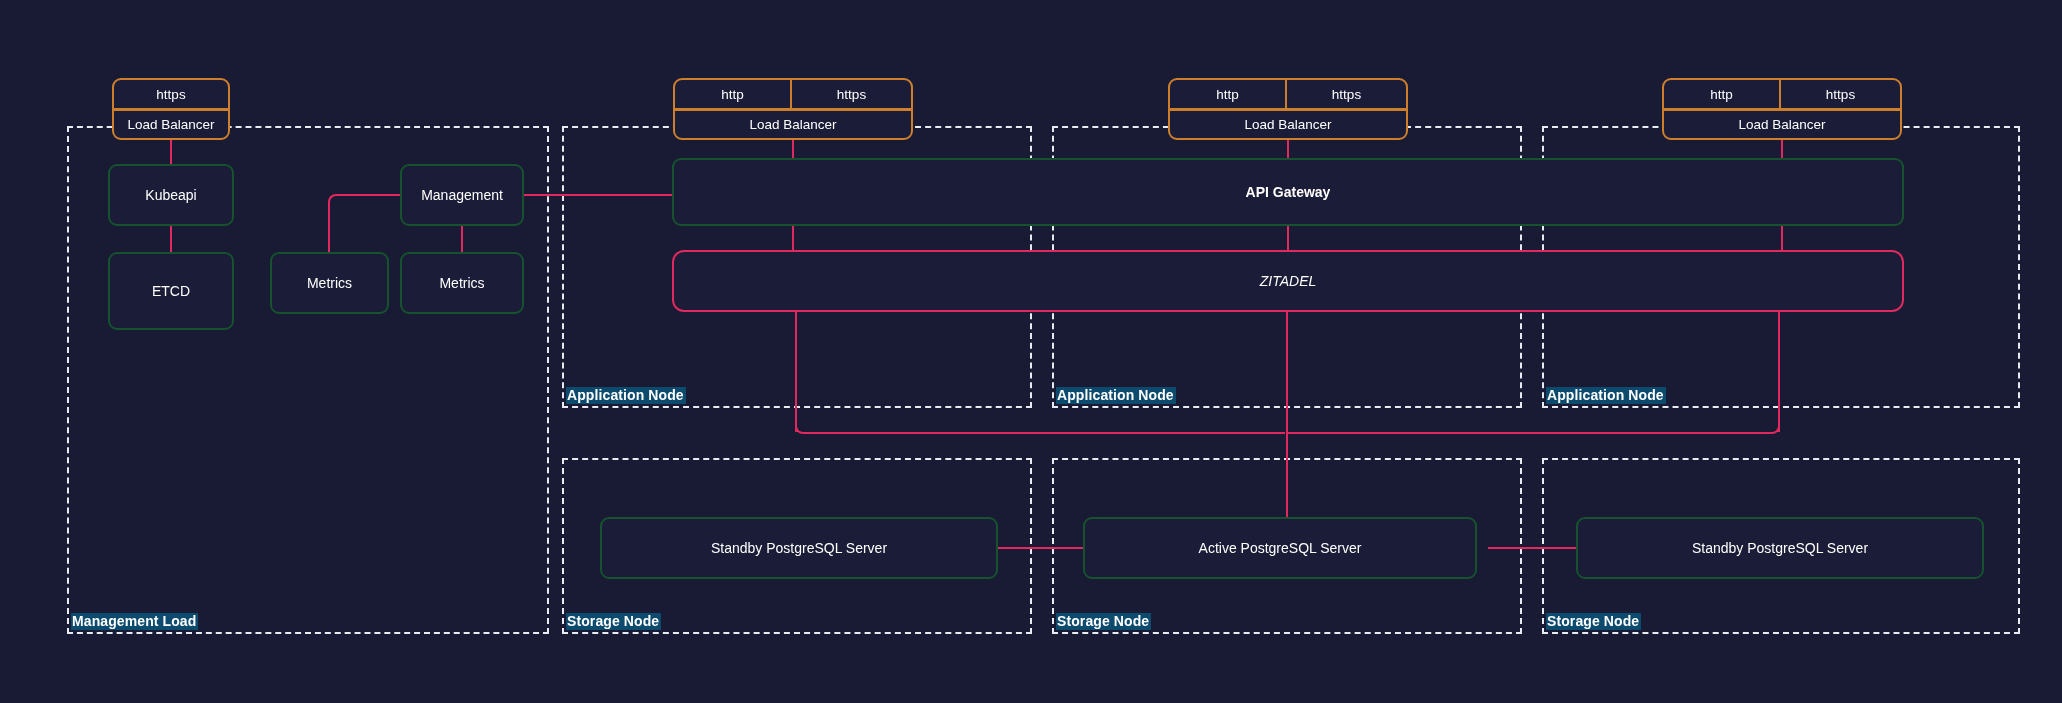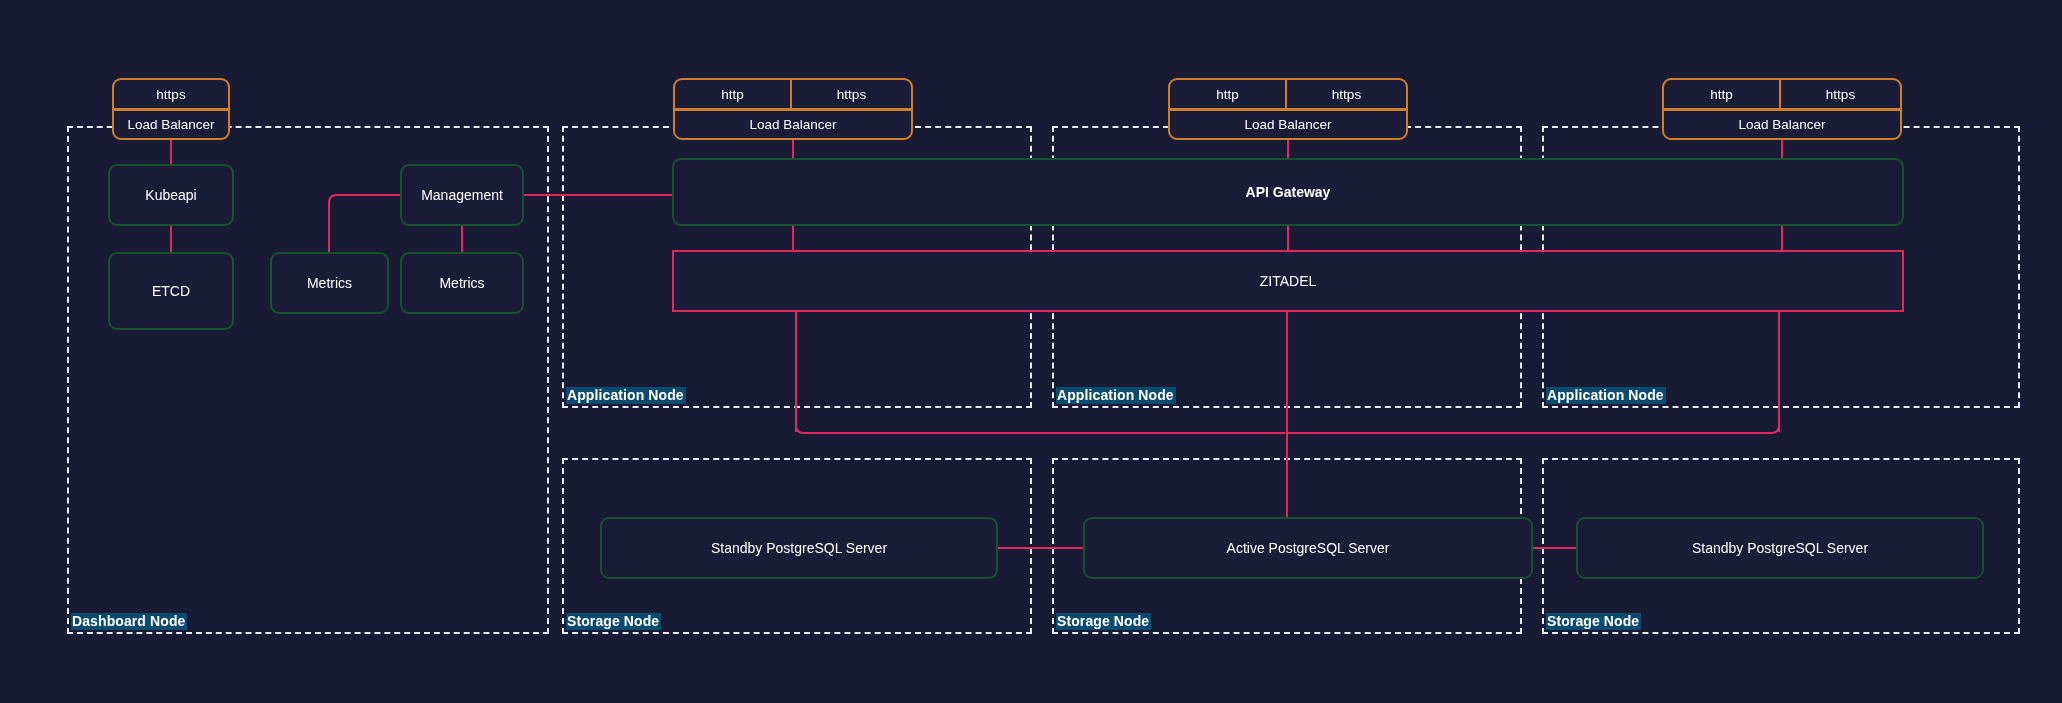--- a/index.html
+++ b/index.html
@@ -39,21 +39,21 @@
     border-radius:9px;
     color:#ffffff;
     font-size:14px;
     display:flex;
     align-items:center;
     justify-content:center;
     text-align:center;
     z-index:6;
   }
   .box.orange{border-color:#cd7f2c;}
-  .box.pink{border-color:#e0295e;border-radius:0;}
+  .box.pink{border-color:#e0295e;border-radius:12px;font-style:italic;}
   .box.proto{
     border-radius:9px 9px 0 0;
     font-size:13.5px;
   }
   .box.proto-l{border-radius:9px 0 0 0;border-right-width:1px;}
   .box.proto-r{border-radius:0 9px 0 0;border-left-width:1px;}
   .box.lb{
     border-radius:0 0 9px 9px;
     border-top-width:1px;
     font-size:13.5px;
@@ -72,21 +72,21 @@
   .corner.tl{border-right:none;border-bottom:none;border-radius:8px 0 0 0;}
   .corner.bl{border-right:none;border-top:none;border-radius:0 0 0 8px;}
   .corner.br{border-left:none;border-top:none;border-radius:0 0 8px 0;}
 </style>
 </head>
 <body>
 
 <div id="stage">
 
   <div class="node" style="left:67px;top:126px;width:482px;height:508px;">
-    <span class="node-label">Dashboard Node</span>
+    <span class="node-label">Management Load</span>
   </div>
 
   <div class="box orange proto lb-solo-top" style="left:112px;top:78px;width:118px;height:32px;border-radius:9px 9px 0 0;">https</div>
   <div class="box orange lb" style="left:112px;top:110px;width:118px;height:30px;">Load Balancer</div>
 
   <div class="box" style="left:108px;top:164px;width:126px;height:62px;">Kubeapi</div>
   <div class="box" style="left:108px;top:252px;width:126px;height:78px;">ETCD</div>
   <div class="box" style="left:400px;top:164px;width:124px;height:62px;">Management</div>
   <div class="box" style="left:270px;top:252px;width:119px;height:62px;">Metrics</div>
   <div class="box" style="left:400px;top:252px;width:124px;height:62px;">Metrics</div>
@@ -148,19 +148,19 @@
     <span class="node-label">Storage Node</span>
   </div>
   <div class="node" style="left:1052px;top:458px;width:470px;height:176px;">
     <span class="node-label">Storage Node</span>
   </div>
   <div class="node" style="left:1542px;top:458px;width:478px;height:176px;">
     <span class="node-label">Storage Node</span>
   </div>
 
   <div class="box" style="left:600px;top:517px;width:398px;height:62px;">Standby PostgreSQL Server</div>
-  <div class="box" style="left:1083px;top:517px;width:450px;height:62px;">Active PostgreSQL Server</div>
+  <div class="box" style="left:1083px;top:517px;width:394px;height:62px;">Active PostgreSQL Server</div>
   <div class="box" style="left:1576px;top:517px;width:408px;height:62px;">Standby PostgreSQL Server</div>
 
   <div class="edge h" style="left:998px;top:547px;width:85px;"></div>
   <div class="edge h" style="left:1488px;top:547px;width:88px;"></div>
 
 </div>
 
 </body></html>

